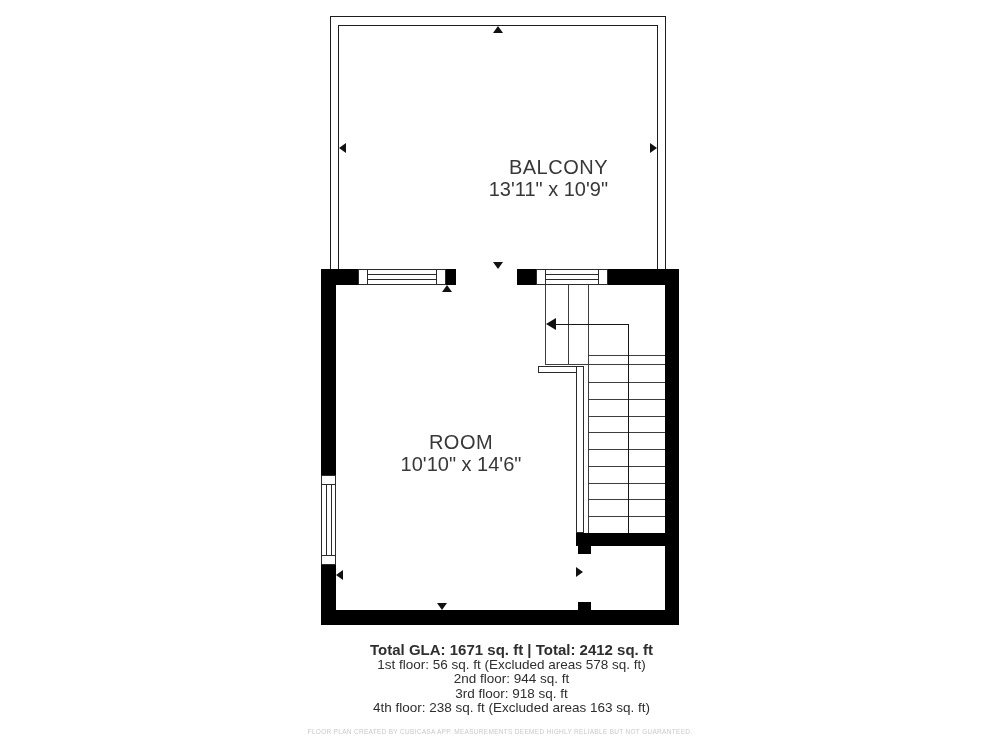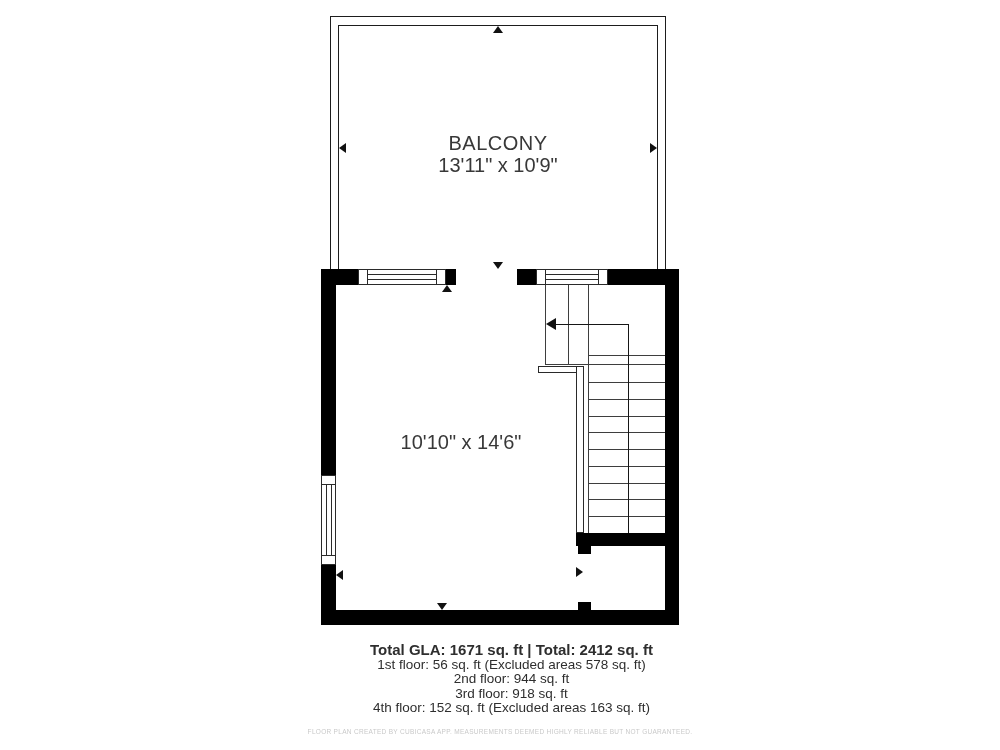--- a/index.html
+++ b/index.html
@@ -49,21 +49,21 @@
 
   <div>
     <div class="thinrect" style="left:330px; top:16px; width:336px; height:254px;"></div>
     <div class="thinrect" style="left:338px; top:25px; width:320px; height:245px;"></div>
 
     <div class="arr up" style="left:493px; top:26px;"></div>
     <div class="arr down" style="left:493px; top:262px;"></div>
     <div class="arr left" style="left:339px; top:143px;"></div>
     <div class="arr right" style="left:650px; top:143px;"></div>
 
-    <div class="roomlabel" style="left:388px; top:132px;">
+    <div class="roomlabel" style="left:388px; top:156px;text-align:right;">
       <div class="nm">BALCONY</div>
       <div class="dim">13'11" x 10'9"</div>
     </div>
   </div>
 
   <div>
 
     <div class="wall" style="left:321px; top:269px; width:37px; height:16px;"></div>
     <div class="wall" style="left:446px; top:269px; width:10px; height:16px;"></div>
     <div class="wall" style="left:517px; top:269px; width:19px; height:16px;"></div>
@@ -92,20 +92,21 @@
         <div class="d d2"></div>
         <div class="mid"></div>
     </div>
 
     <div class="arr up" style="left:442px; top:285px;"></div>
     <div class="arr down" style="left:437px; top:603px;"></div>
     <div class="arr left" style="left:336px; top:570px;"></div>
     <div class="arr right" style="left:576px; top:567px;"></div>
 
     <div class="roomlabel" style="left:351px; top:431px;">
+      <div class="nm">ROOM</div>
       <div class="dim">10'10" x 14'6"</div>
     </div>
   </div>
 
   <div>
 
     <div class="ln" style="left:545px; top:285px; width:1px; height:80px;"></div>
     <div class="ln" style="left:568px; top:285px; width:1px; height:79px;"></div>
     <div class="ln" style="left:588px; top:285px; width:1px; height:248px;"></div>
     <div class="ln" style="left:545px; top:364px; width:120px; height:1px;"></div>
@@ -131,17 +132,17 @@
     <div class="wall" style="left:576px; top:533px; width:103px; height:13px;"></div>
     <div class="wall" style="left:578px; top:546px; width:13px; height:8px;"></div>
     <div class="wall" style="left:578px; top:602px; width:13px; height:9px;"></div>
   </div>
 
   <div class="summary">
     <div class="total">Total GLA: 1671 sq. ft | Total: 2412 sq. ft</div>
     <div class="fl">1st floor: 56 sq. ft (Excluded areas 578 sq. ft)</div>
     <div class="fl">2nd floor: 944 sq. ft</div>
     <div class="fl">3rd floor: 918 sq. ft</div>
-    <div class="fl">4th floor: 152 sq. ft (Excluded areas 163 sq. ft)</div>
+    <div class="fl">4th floor: 238 sq. ft (Excluded areas 163 sq. ft)</div>
   </div>
   <div class="disclaimer">FLOOR PLAN CREATED BY CUBICASA APP. MEASUREMENTS DEEMED HIGHLY RELIABLE BUT NOT GUARANTEED.</div>
 
 </div>
 
 </body></html>

